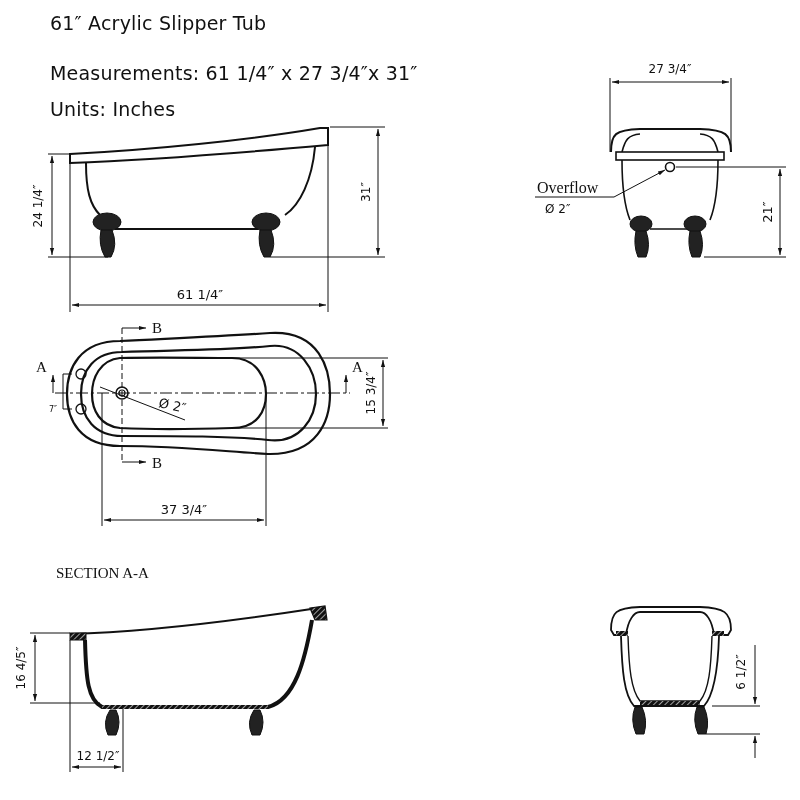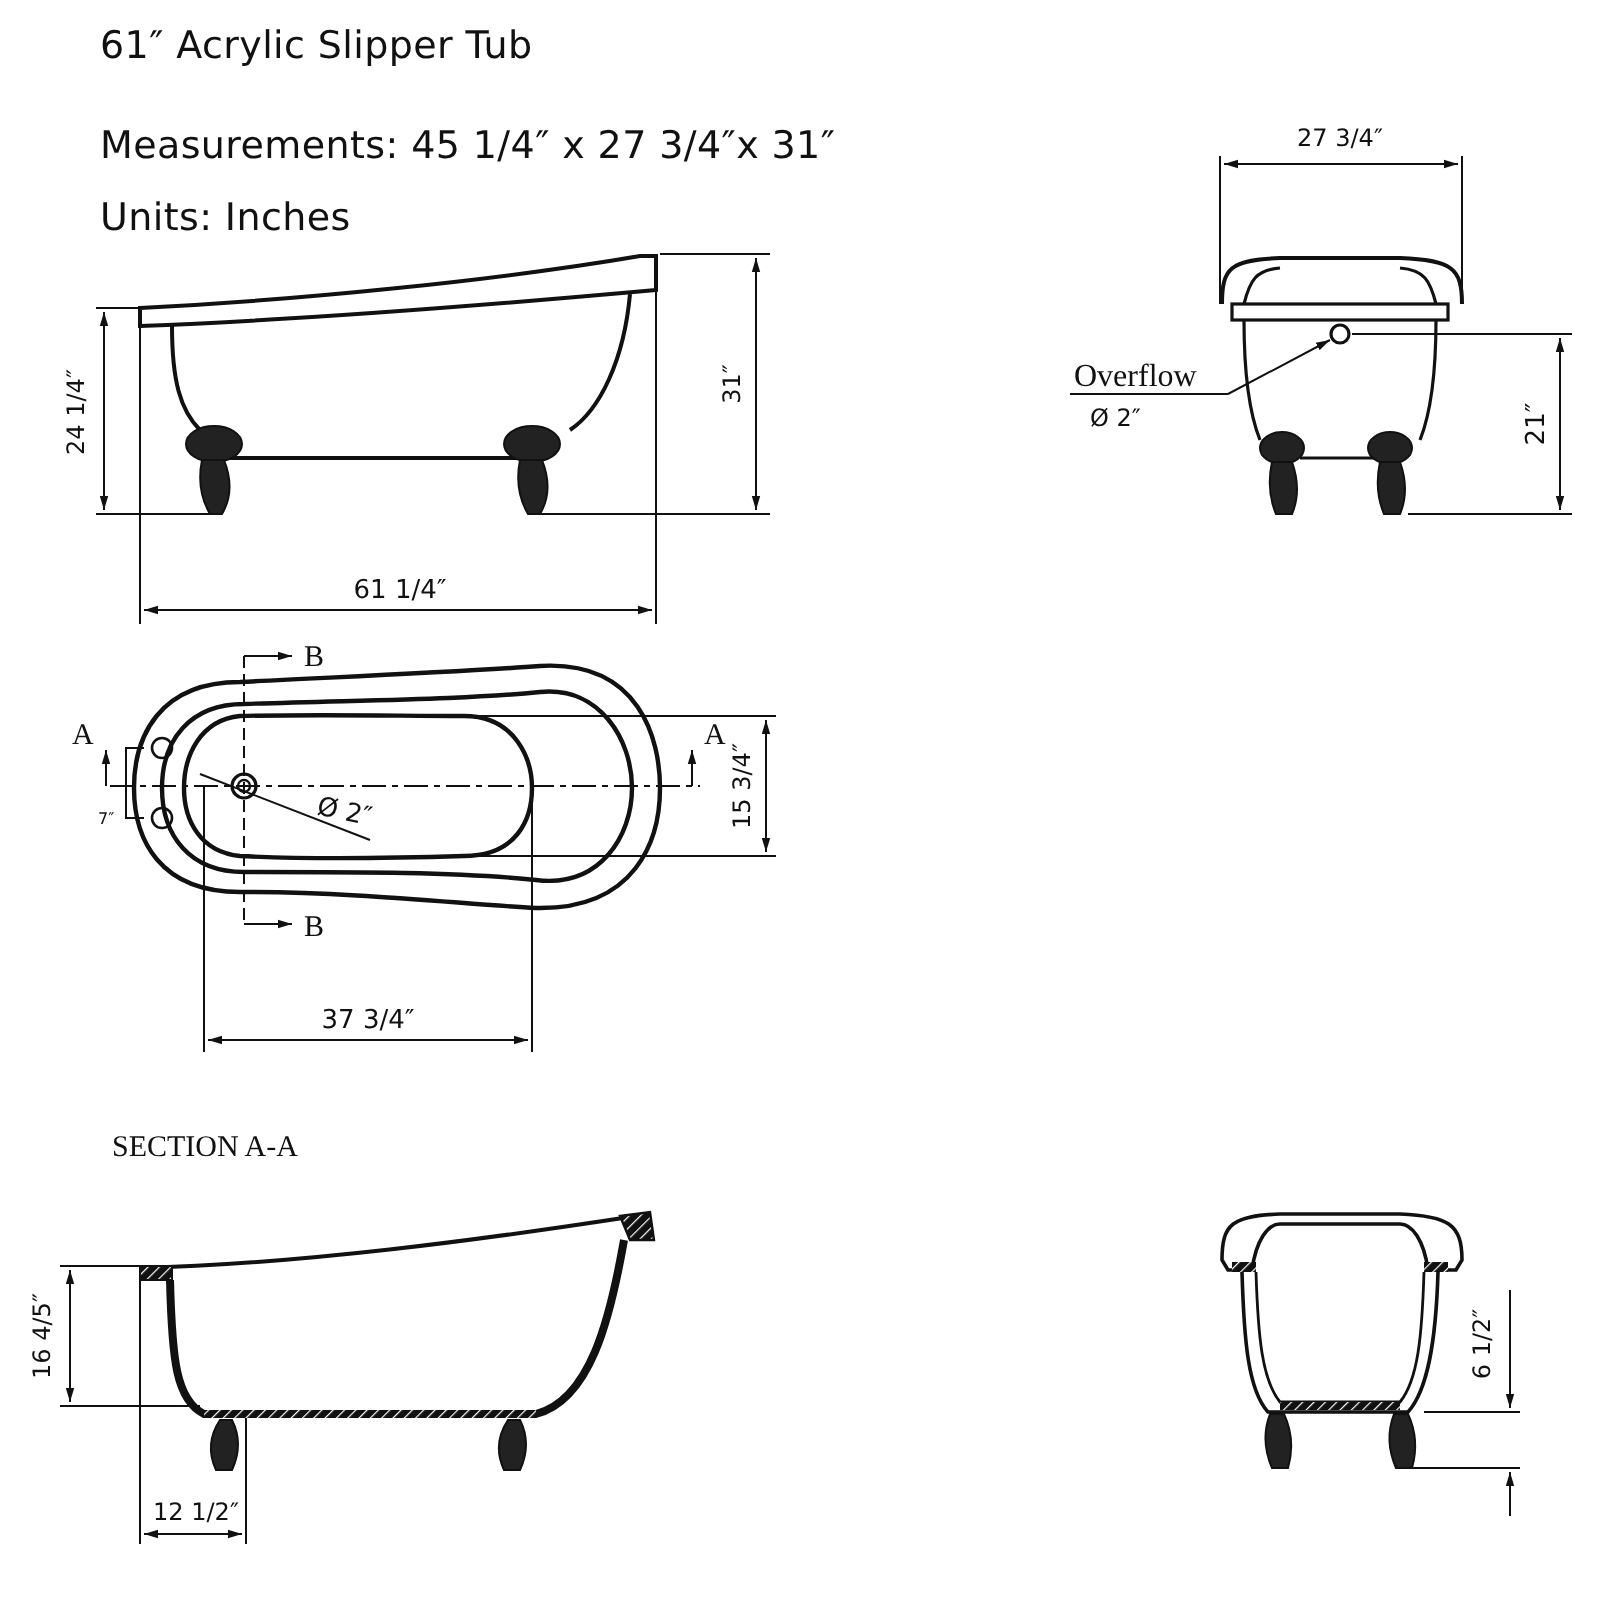--- a/index.html
+++ b/index.html
@@ -5,21 +5,21 @@
   html, body { margin:0; padding:0; background:#ffffff; }
   body { width:800px; height:800px; position:relative; overflow:hidden; }
   .hdr { position:absolute; left:50px; font-family:"DejaVu Sans", sans-serif; color:#111; font-size:19px; letter-spacing:0.2px; }
   svg text { font-family:"DejaVu Sans", sans-serif; fill:#111; }
   svg .s { font-family:"Liberation Serif", serif; }
 </style>
 </head>
 <body>
 
 <div class="hdr" style="top:12px;">61″ Acrylic Slipper Tub</div>
-<div class="hdr" style="top:62px;">Measurements: 45 1/4″ x 27 3/4″x 31″</div>
+<div class="hdr" style="top:62px;">Measurements: 61 1/4″ x 27 3/4″x 31″</div>
 <div class="hdr" style="top:98px;text-align:center;">Units: Inches</div>
 
 <svg width="800" height="800" viewBox="0 0 800 800" style="position:absolute;left:0;top:0" xmlns="http://www.w3.org/2000/svg">
   <defs>
     <marker id="ar" viewBox="0 0 10 10" refX="10" refY="5" markerWidth="7" markerHeight="7" orient="auto-start-reverse">
       <path d="M0,2 L10,5 L0,8 z" fill="#111"></path>
     </marker>
     <pattern id="hatch" width="4" height="4" patternUnits="userSpaceOnUse" patternTransform="rotate(45)">
       <rect width="4" height="4" fill="#111"></rect>
       <line x1="0" y1="0" x2="0" y2="4" stroke="#fff" stroke-width="1.2"></line>

